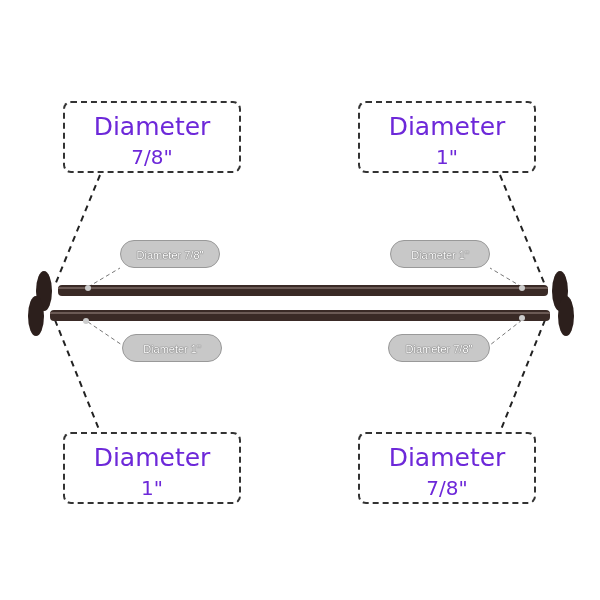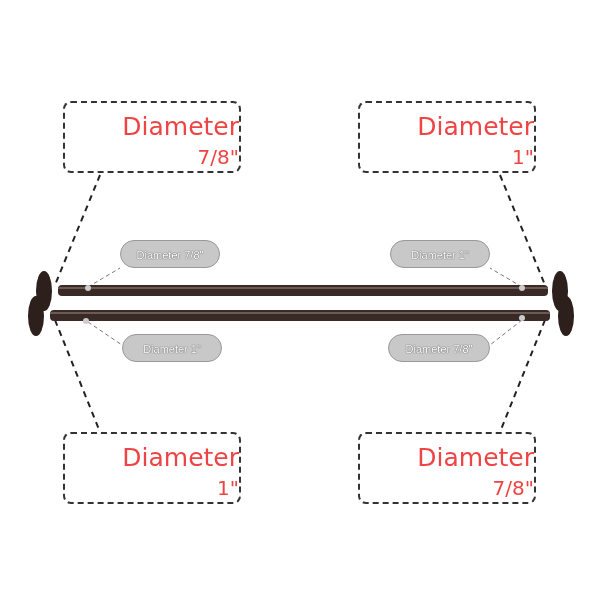--- a/index.html
+++ b/index.html
@@ -1,17 +1,17 @@
 <!DOCTYPE html>
 <html><head>
 <meta charset="utf-8">
 <style>
   html,body{margin:0;padding:0;background:#fff;}
   body{width:600px;height:600px;position:relative;overflow:hidden;font-family:"Liberation Sans",sans-serif;}
-  .box{position:absolute;border:2px dashed #333;border-radius:8px;box-sizing:border-box;text-align:right;color:#ef4444;font-family:"DejaVu Sans",sans-serif;}
+  .box{position:absolute;border:2px dashed #333;border-radius:8px;box-sizing:border-box;text-align:center;color:#6d28d9;font-family:"DejaVu Sans",sans-serif;}
   .box .t1{font-size:25px;line-height:28px;margin-top:10px;}
   .box .t2{font-size:20px;line-height:24px;margin-top:4px;}
   .pill{position:absolute;height:28px;border-radius:14px;background:#c8c8c8;border:1px solid #999;color:#fff;font-size:11px;line-height:28px;text-align:center;text-shadow:0 0 1px #555,0 0 1px #555;box-sizing:border-box;}
   svg{position:absolute;left:0;top:0;}
 </style>
 </head>
 <body>
 
 <svg width="600" height="600">
 

